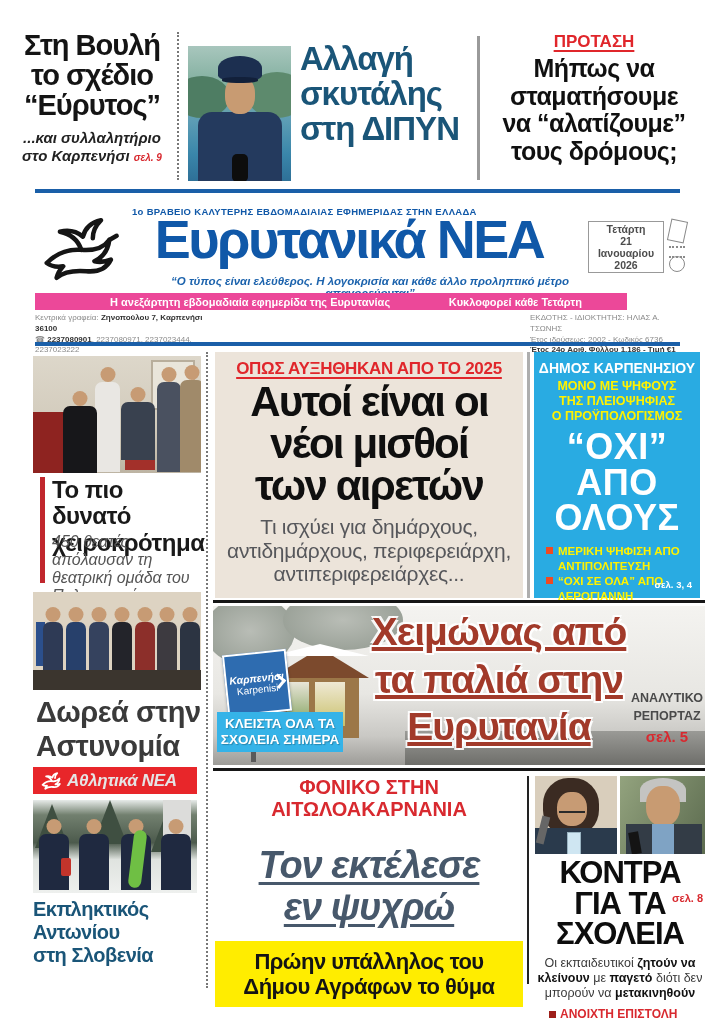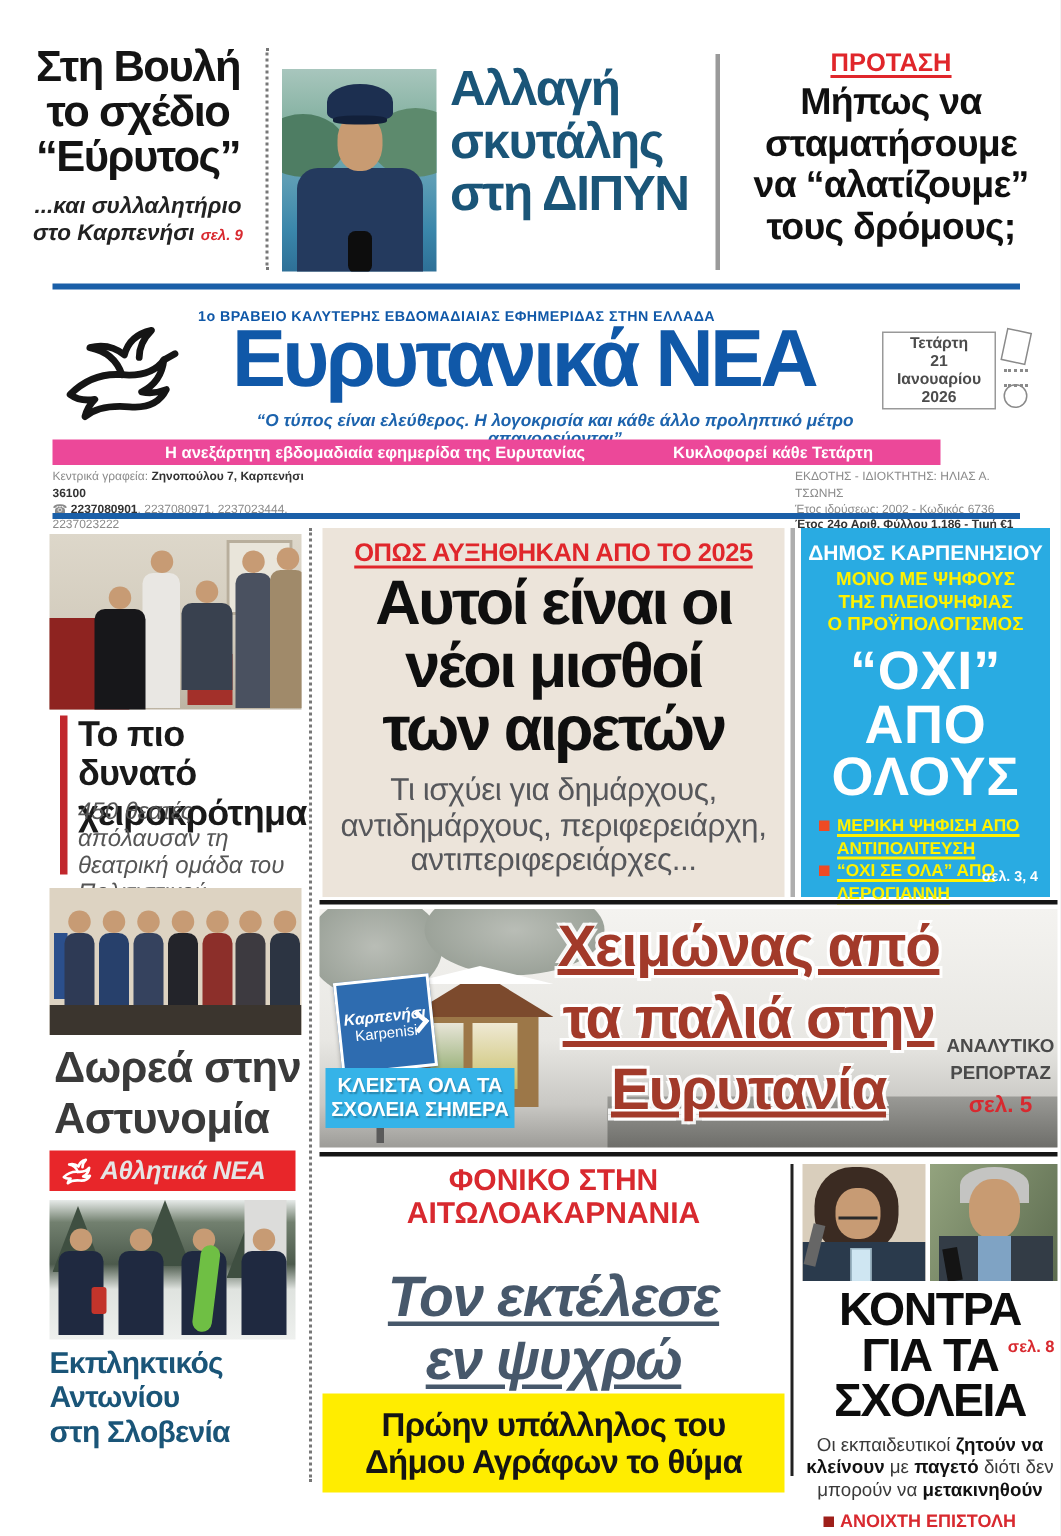--- a/index.html
+++ b/index.html
@@ -119,21 +119,21 @@
 
   
   #muni-box{left:534px;top:352px;width:166px;height:246px;background:#29abe2;}
   #muni-title{margin-top:8px;font-size:14px;font-weight:700;color:#fff;}
   #muni-sub{margin-top:3px;}
   #muni-sub .line{font-size:12.5px;font-weight:800;color:#fff200;line-height:1.18;}
   #muni-hl{margin-top:6px;}
   #muni-hl .line{font-size:36px;font-weight:800;color:#fff;line-height:0.98;letter-spacing:0.5px;}
   #muni-bullets{margin:9px 8px 0 12px;text-align:left;}
   .mbullet{position:relative;padding-left:12px;font-size:11.5px;font-weight:800;color:#fff200;line-height:1.3;
-           text-decoration:underline;text-decoration-thickness:1.5px;text-underline-offset:2px;}
+           text-decoration-thickness:1.5px;text-underline-offset:2px;}
   .mbullet .sq{position:absolute;left:0;top:3px;width:7px;height:7px;background:#ef4a23;}
   #muni-pageref{position:absolute;right:8px;bottom:8px;font-size:9.5px;font-weight:700;color:#fff;}
 
   .hrule-black{background:#161616;}
   #rule-b1{left:213px;top:600px;width:492px;height:3px;}
   #rule-b2{left:213px;top:768px;width:492px;height:3px;}
 
   
   #winter-band{left:213px;top:606px;width:492px;height:159px;background:linear-gradient(180deg,#f4f3f0 0%,#e8e7e3 55%,#c9c8c4 82%,#9d9c98 100%);}
   #winter-band .tree{position:absolute;border-radius:50%;background:radial-gradient(#b9bdb6,#8f978d);}
@@ -161,21 +161,21 @@
   #winter-report{position:absolute;right:2px;top:82px;width:72px;text-align:center;}
   #winter-report .rep{font-size:12.5px;font-weight:800;color:#4a4a4a;line-height:1.15;}
   #winter-report .pageref{display:block;margin-top:4px;font-size:15px;}
 
   
   #murder{left:215px;top:776px;width:308px;}
   #murder-kicker .line{font-size:20px;font-weight:800;color:#d8292f;line-height:1.12;}
   #murder-hl{margin-top:23px;}
   #murder-hl .line{font-size:38px;font-weight:800;font-style:italic;color:#47586b;line-height:1.12;letter-spacing:-1px;
         text-decoration:underline;text-decoration-thickness:3px;text-underline-offset:4px;}
-  #murder-sub{background:#ffed00;padding:8px 4px;}
+  #murder-sub{margin-top:12px;background:#ffed00;padding:8px 4px;}
   #murder-sub .line{font-size:22px;font-weight:800;color:#141414;line-height:1.15;letter-spacing:-0.5px;}
 
   #div-bottom{left:527px;top:776px;width:2px;height:208px;background:#222;}
 
   
   #photo-woman{left:535px;top:776px;width:82px;height:78px;background:#d9cebc;}
   #photo-woman .hair{position:absolute;left:8px;top:2px;width:56px;height:58px;background:#3b2b22;border-radius:45%;}
   #photo-woman .face{position:absolute;left:22px;top:16px;width:30px;height:34px;background:#c79b74;border-radius:45%;}
   #photo-woman .glasses{position:absolute;left:24px;top:28px;width:26px;height:7px;border-bottom:2.5px solid #2a2a2a;}
   #photo-woman .body{position:absolute;left:0;top:52px;width:82px;height:26px;background:#2a3a4c;}

